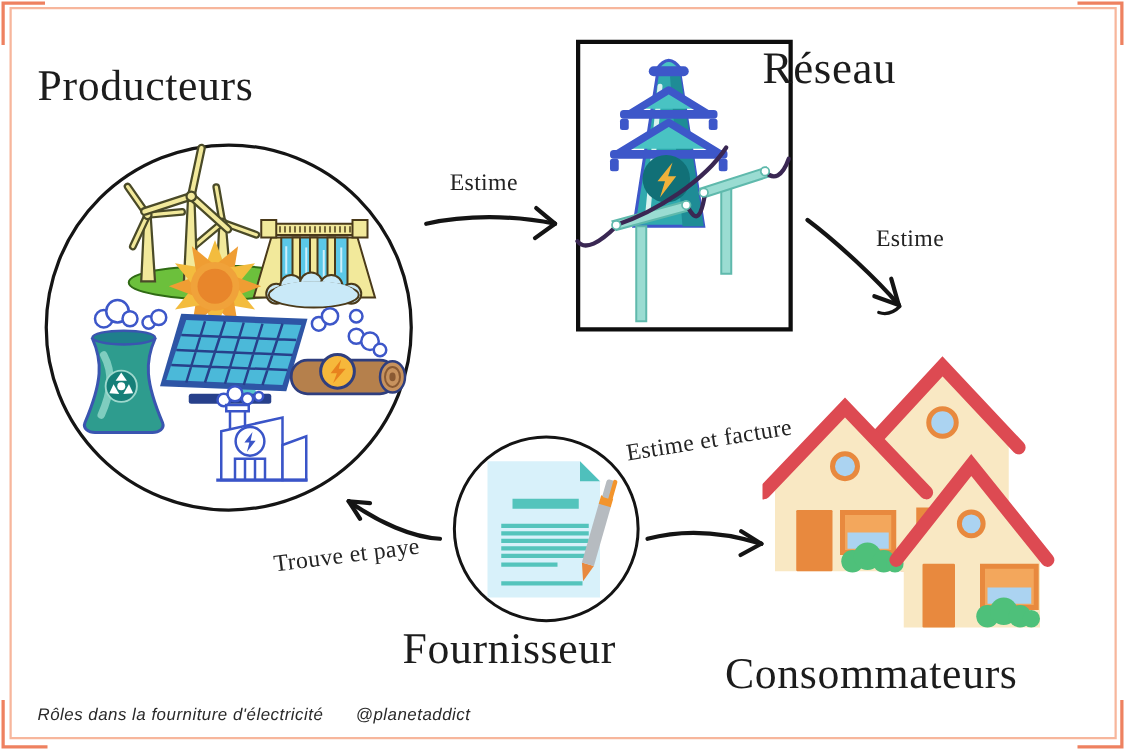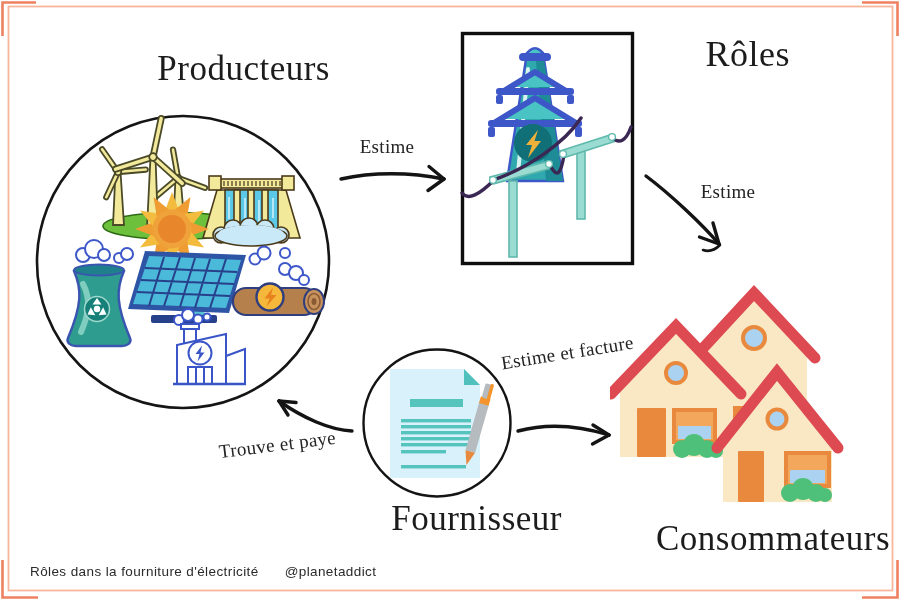--- a/index.html
+++ b/index.html
@@ -1,21 +1,21 @@
 <!DOCTYPE html>
 <html><head>
 <meta charset="utf-8">
 <style>
   html,body{margin:0;padding:0;background:#ffffff;}
   .canvas{position:relative;width:900px;height:600px;background:#ffffff;overflow:hidden;
           font-family:"Liberation Serif",serif;}
   .abs{position:absolute;}
-  .h-label{color:#1c1c1c;text-align:right;letter-spacing:0.5px;line-height:1.1;}
+  .h-label{color:#1c1c1c;text-align:left;letter-spacing:0.5px;line-height:1.1;}
   .e-label{color:#242424;text-align:center;letter-spacing:0.3px;line-height:1.1;}
-  .caption{font-family:"Liberation Sans",sans-serif;color:#2a2a2a;
+  .caption{font-family:"Liberation Sans",sans-serif;font-style:italic;color:#2a2a2a;
            font-size:13.5px;letter-spacing:0.4px;}
   .caption .handle{margin-left:26px;}
   svg{display:block;}
 </style>
 </head>
 <body>
 
 <div class="canvas">
 
   <svg class="abs" style="left:0;top:0" width="900" height="600">
@@ -286,21 +286,21 @@
     </g>
     <g>
       <path d="M352,431 C330,430 303,418 279,401"></path>
       <path d="M279,401 L296,402.5"></path>
         <path d="M279,401 L288,415"></path>
     </g>
   </svg>
 
   <div class="abs h-label" style="left:30px;top:50px;width:300px;font-size:35px">Producteurs</div>
 
-  <div class="abs h-label" style="left:610px;top:35px;width:180px;font-size:36px">Rôles</div>
+  <div class="abs h-label" style="left:610px;top:35px;width:180px;font-size:36px">Réseau</div>
 
   <div class="abs h-label" style="left:322px;top:500px;width:240px;font-size:35px">Fournisseur</div>
 
   <div class="abs h-label" style="left:580px;top:520px;width:310px;font-size:35px">Consommateurs</div>
 
   <div class="abs e-label" style="left:337px;top:137px;width:100px;font-size:19px">Estime</div>
 
   <div class="abs e-label" style="left:678px;top:182px;width:100px;font-size:19px">Estime</div>
 
   <div class="abs e-label" style="left:485px;top:343px;width:165px;font-size:19px;transform:rotate(-9deg)">Estime et facture</div>

